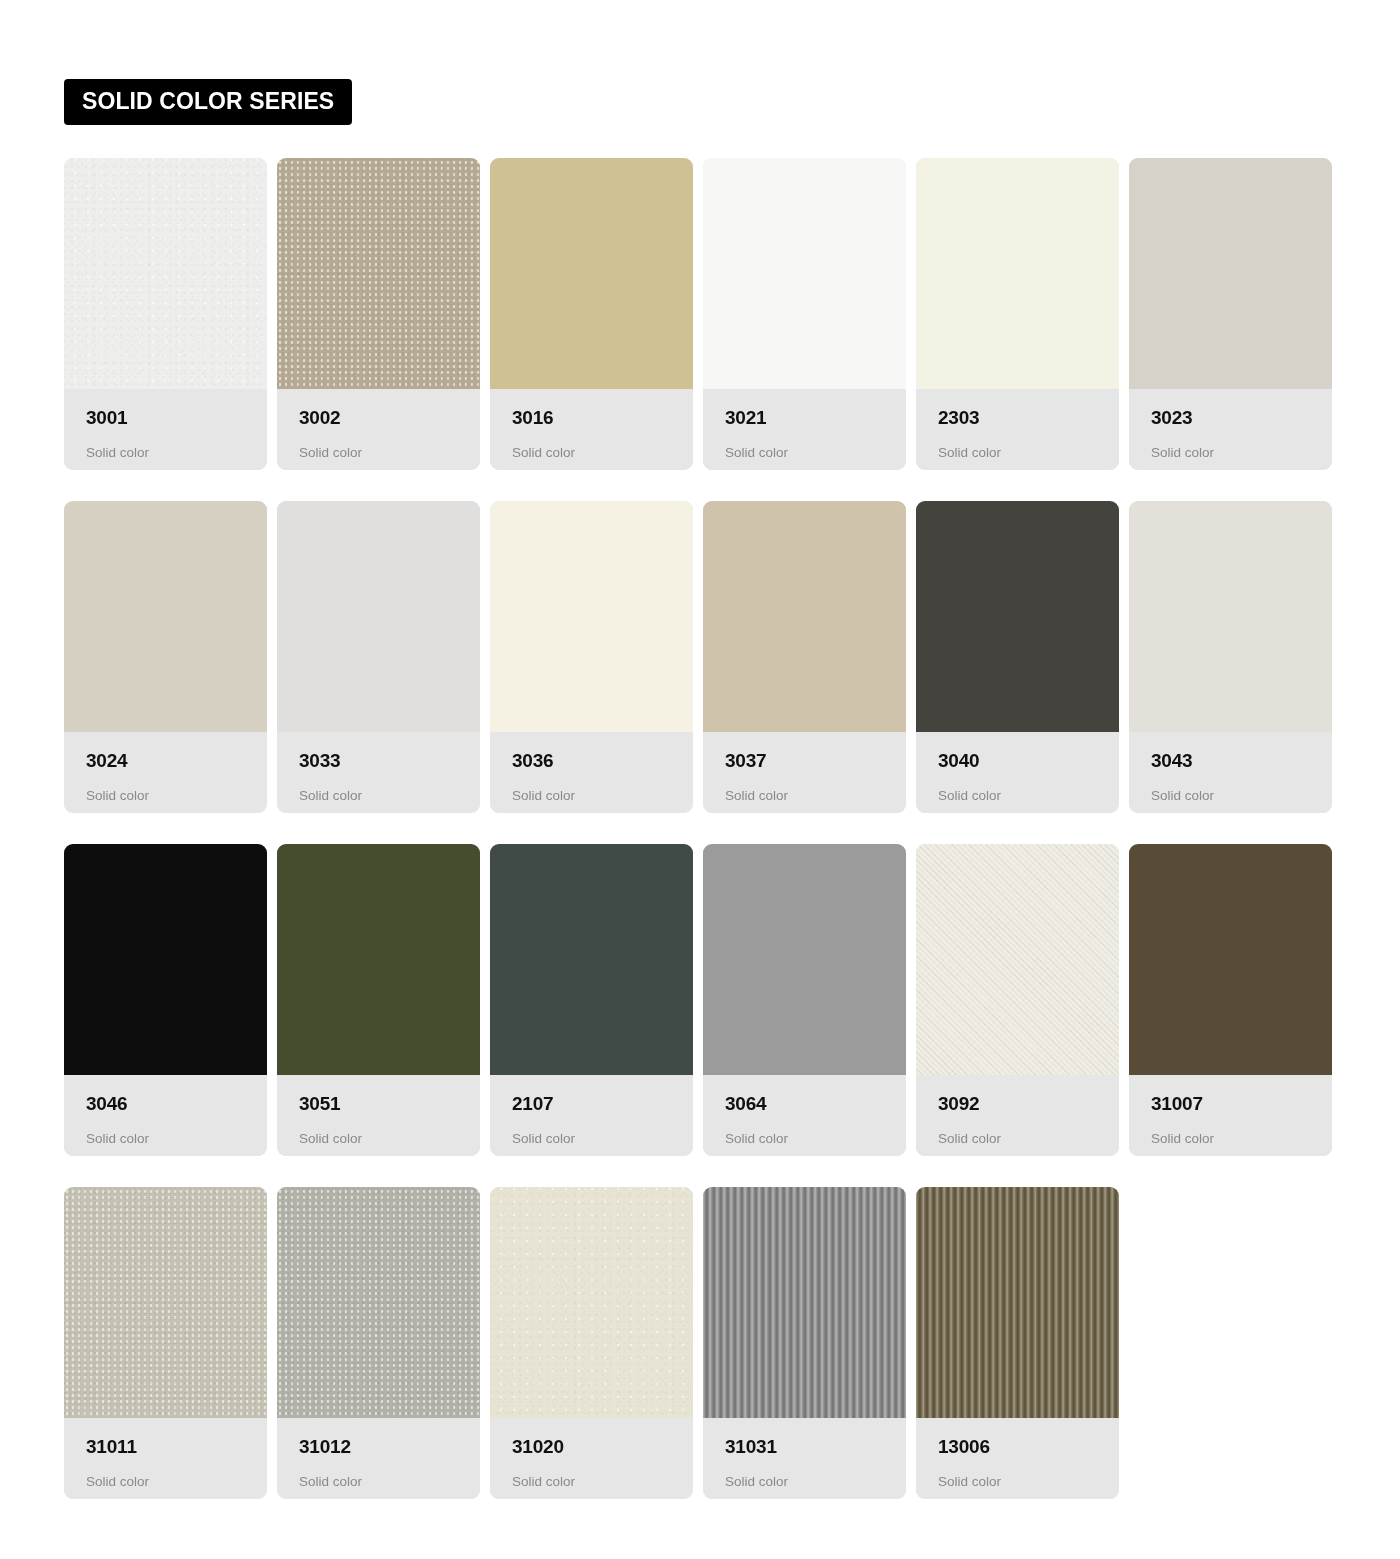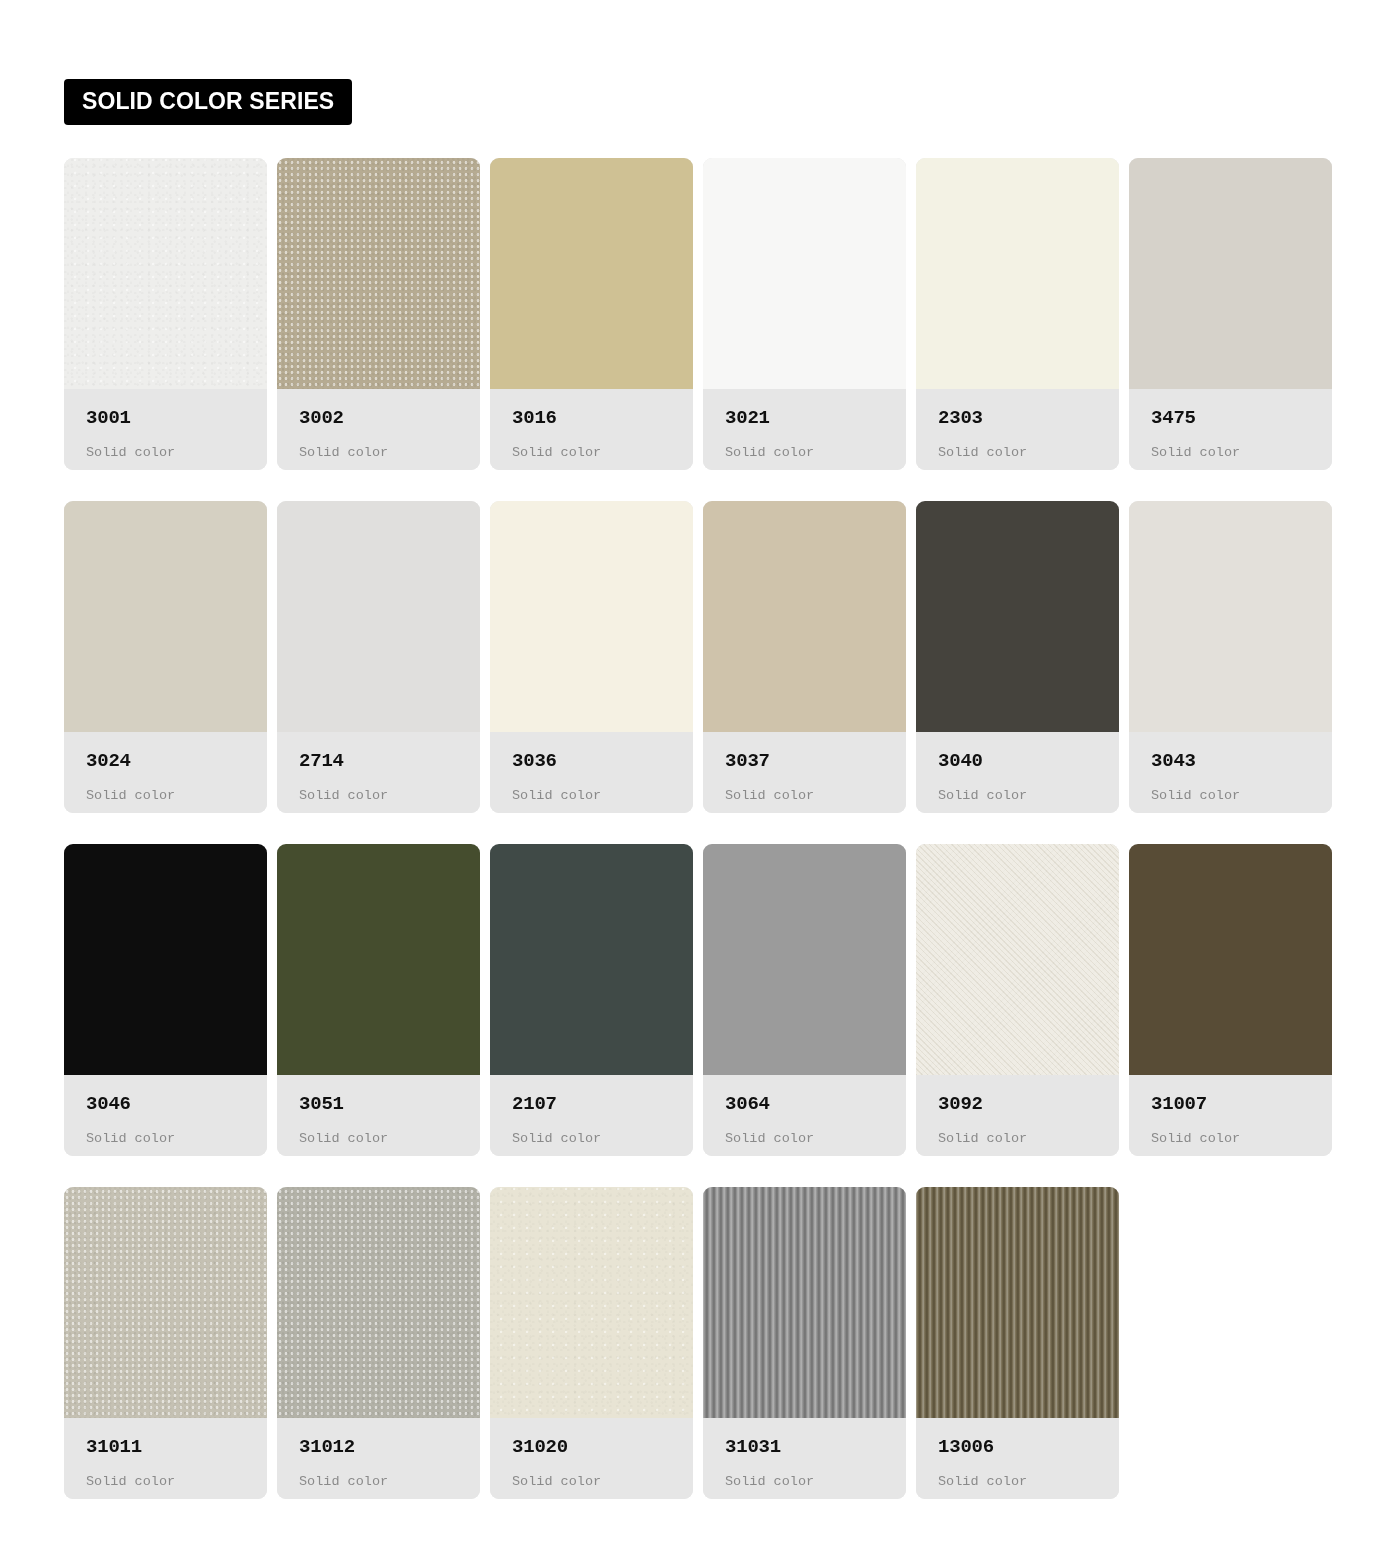--- a/index.html
+++ b/index.html
@@ -75,21 +75,20 @@
     flex: 0 0 231px;
     height: 231px;
     width: 100%;
     position: relative;
   }
 
   .swatch-meta {
     flex: 1 1 auto;
     background: #e6e6e6;
     padding: 19px 22px 0 22px;
-    font-family: Liberation Mono, monospace;
   }
 
   .swatch-code {
     font-size: 19px;
     font-weight: 700;
     color: #101010;
     letter-spacing: -0.2px;
     line-height: 1.1;
   }
 
@@ -202,35 +201,35 @@
       <div class="swatch-card">
         <div class="swatch-color tex-flat" style="background: rgb(243, 242, 228);"></div>
         <div class="swatch-meta">
           <div class="swatch-code">2303</div>
           <div class="swatch-desc">Solid color</div>
         </div>
       </div>
       <div class="swatch-card">
         <div class="swatch-color tex-flat" style="background: rgb(214, 210, 202);"></div>
         <div class="swatch-meta">
-          <div class="swatch-code">3475</div>
+          <div class="swatch-code">3023</div>
           <div class="swatch-desc">Solid color</div>
         </div>
       </div>
       <div class="swatch-card">
         <div class="swatch-color tex-flat" style="background: rgb(213, 208, 194);"></div>
         <div class="swatch-meta">
           <div class="swatch-code">3024</div>
           <div class="swatch-desc">Solid color</div>
         </div>
       </div>
       <div class="swatch-card">
         <div class="swatch-color tex-flat" style="background: rgb(224, 223, 221);"></div>
         <div class="swatch-meta">
-          <div class="swatch-code">2714</div>
+          <div class="swatch-code">3033</div>
           <div class="swatch-desc">Solid color</div>
         </div>
       </div>
       <div class="swatch-card">
         <div class="swatch-color tex-flat" style="background: rgb(245, 241, 227);"></div>
         <div class="swatch-meta">
           <div class="swatch-code">3036</div>
           <div class="swatch-desc">Solid color</div>
         </div>
       </div>

